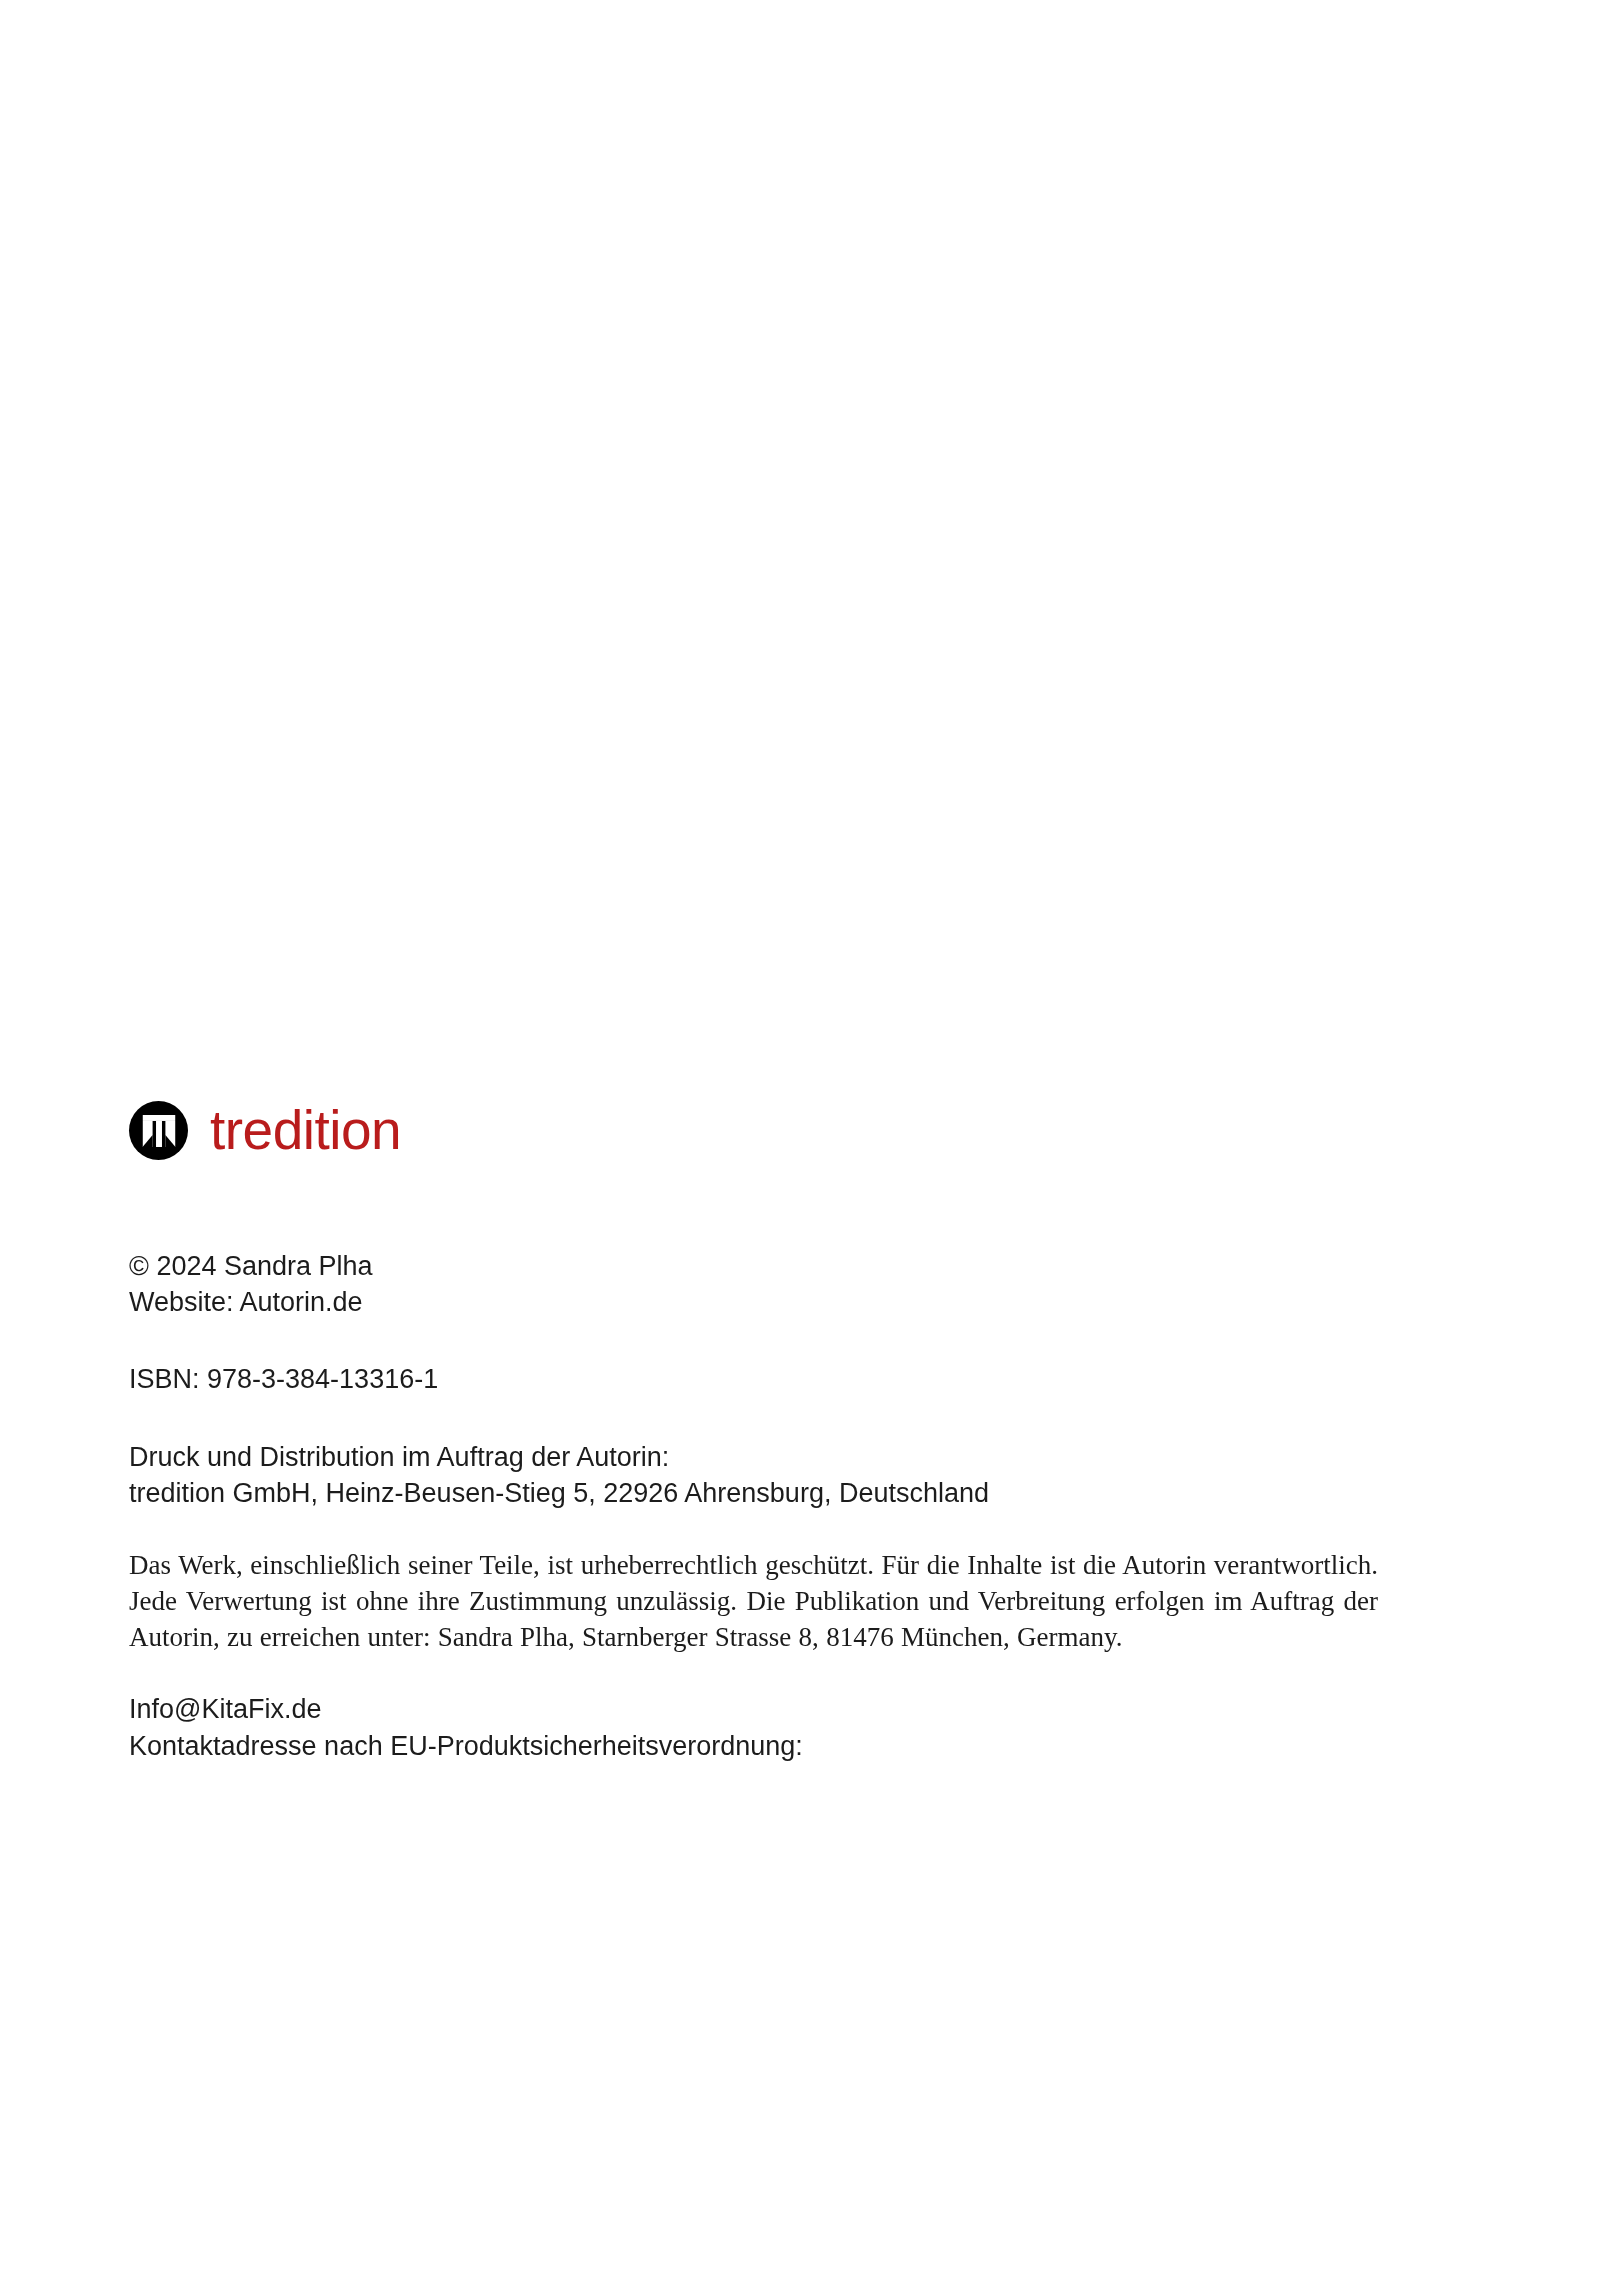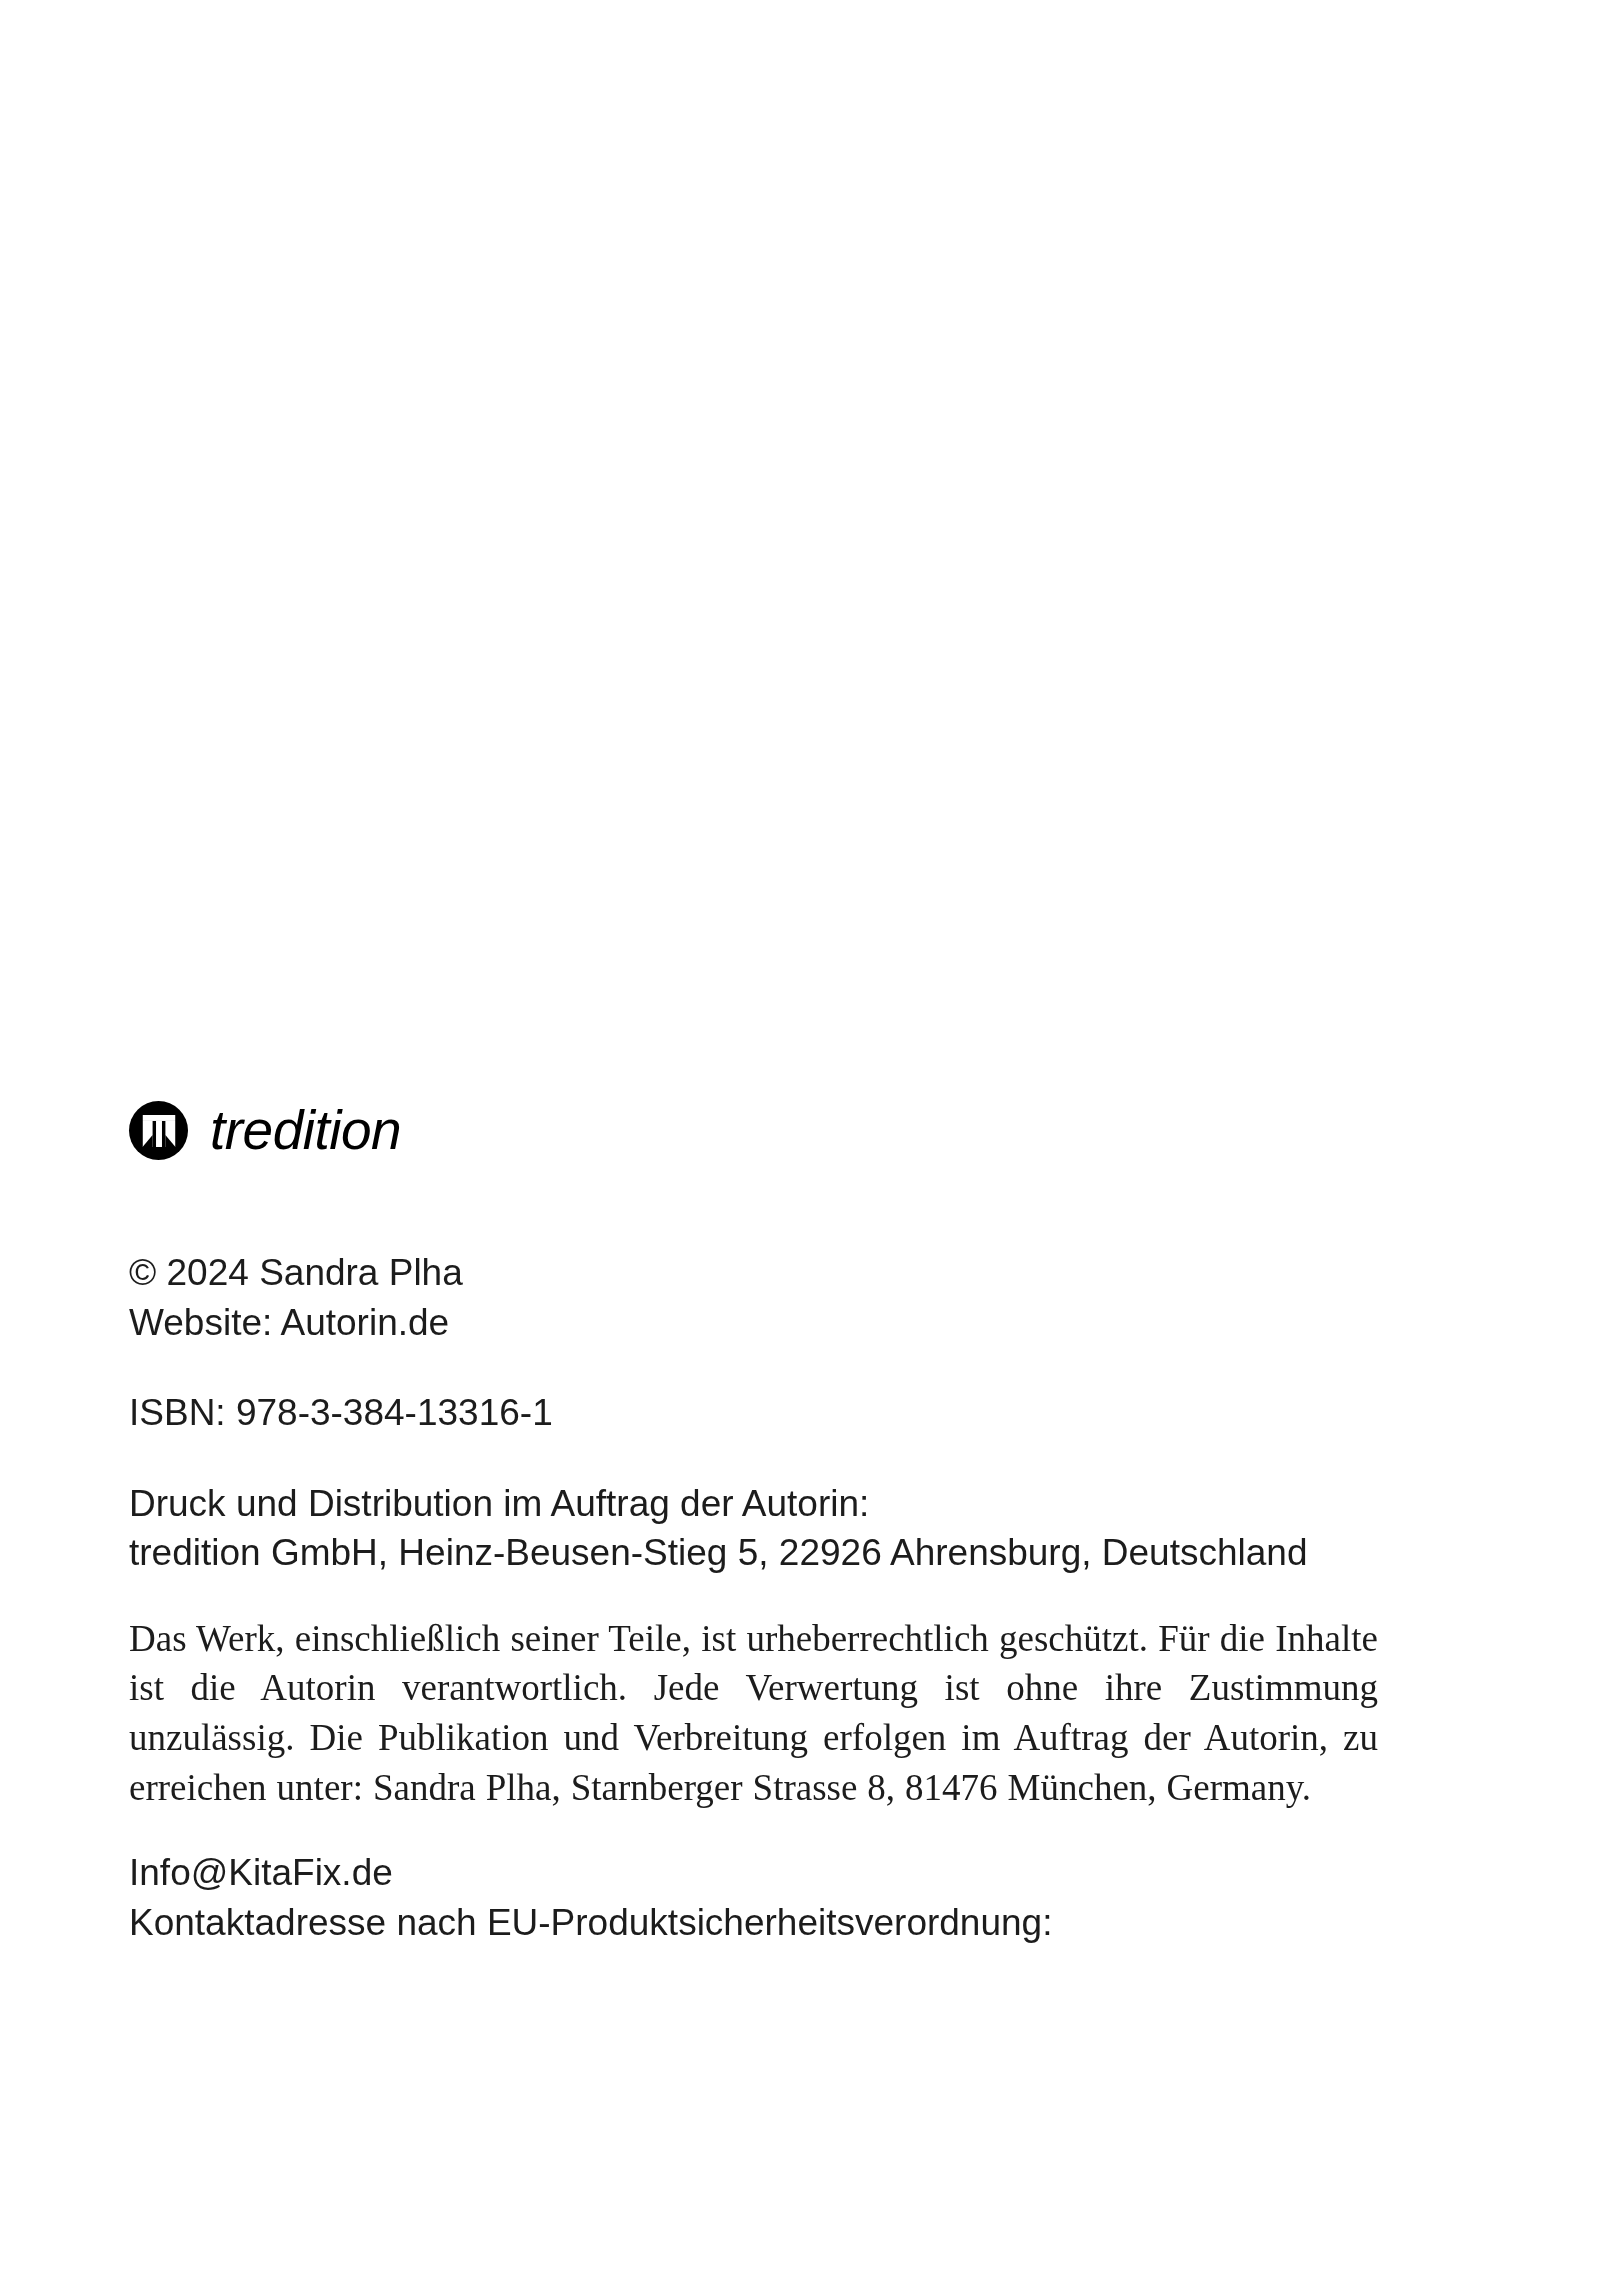--- a/index.html
+++ b/index.html
@@ -43,28 +43,27 @@
     left: 50%;
     top: 50%;
     transform: translate(-50%, -50%);
     width: 33px;
     height: 32px;
   }
   .logo-word {
     font-size: 55px;
     line-height: 1;
     letter-spacing: -0.5px;
-    color: #000000;
+    color: #b91c1c;
     font-weight: 400;
     white-space: nowrap;
-    font-style: italic;
   }
   
   .block {
-    font-size: 37px;
+    font-size: 27px;
     line-height: 1.34;
     color: #1c1c1c;
   }
   .block + .block {
     margin-top: 36px;
   }
   .block p {
     margin: 0;
   }
   .justified p {

